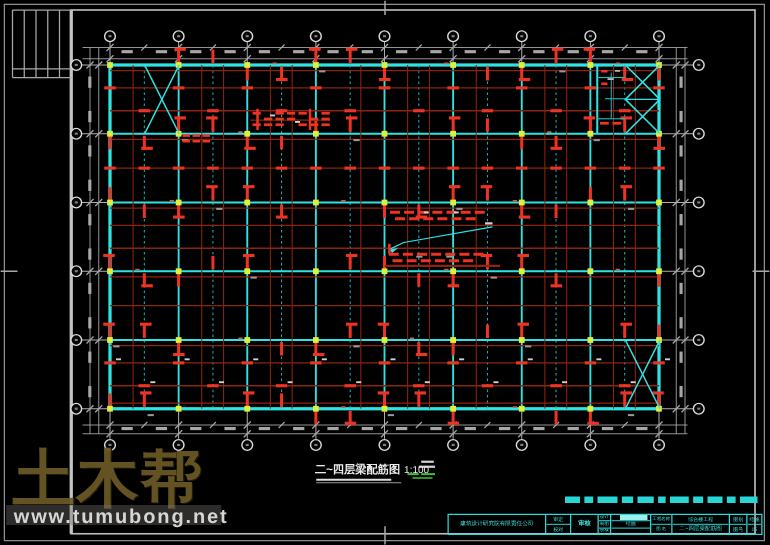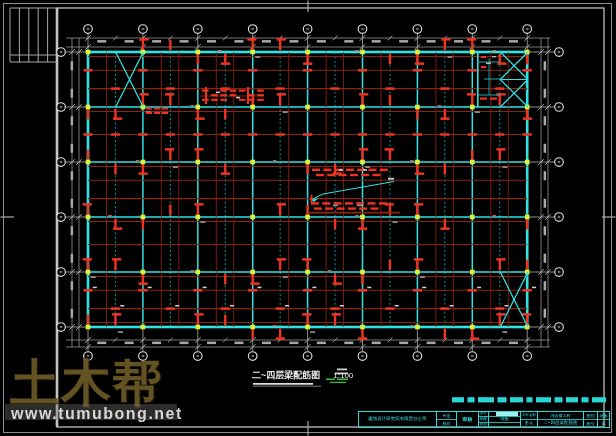--- a/index.html
+++ b/index.html
@@ -5,21 +5,21 @@
   html,body{margin:0;padding:0;background:#000;}
   #stage{position:relative;width:616px;height:436px;background:#000;overflow:hidden;
          font-family:Liberation Sans, sans-serif;}
   #cad{position:absolute;left:0;top:0;}
   .ovl{position:absolute;white-space:nowrap;}
   #wm-logo{left:10px;top:350px;font-size:50px;font-weight:bold;letter-spacing:1px;
            color:#6b5a26;opacity:.93;text-shadow:1px 1px 0 #241c08;}
   #wm-band{left:5px;top:404px;width:172px;height:16px;background:rgba(118,116,110,.38);}
   #wm-url{left:11px;top:405px;font-size:16px;font-weight:bold;letter-spacing:1.5px;color:#d6d6d6;}
   #dwg-title{left:252px;top:369px;color:#ececec;font-weight:bold;font-size:9px;}
-  #dwg-title .scale{font-size:8px;font-weight:normal;margin-left:13px;}
+  #dwg-title .scale{font-size:8px;font-weight:normal;margin-left:3px;}
   
   #tblock{left:358px;top:411px;width:252px;height:17px;border:1px solid #2bd9d9;
           display:flex;box-sizing:border-box;color:#3fe0e0;font-size:4px;line-height:1;}
   #tblock *{box-sizing:border-box;}
   .tb-cell{border-right:1px solid #2bd9d9;display:flex;align-items:center;justify-content:center;
            overflow:hidden;}
   .tb-col{display:flex;flex-direction:column;border-right:1px solid #2bd9d9;overflow:hidden;}
   .tb-row{flex:1;display:flex;align-items:center;justify-content:center;
           border-bottom:1px solid rgba(43,217,217,.8);overflow:hidden;}
   .tb-row:last-child{border-bottom:none;}

